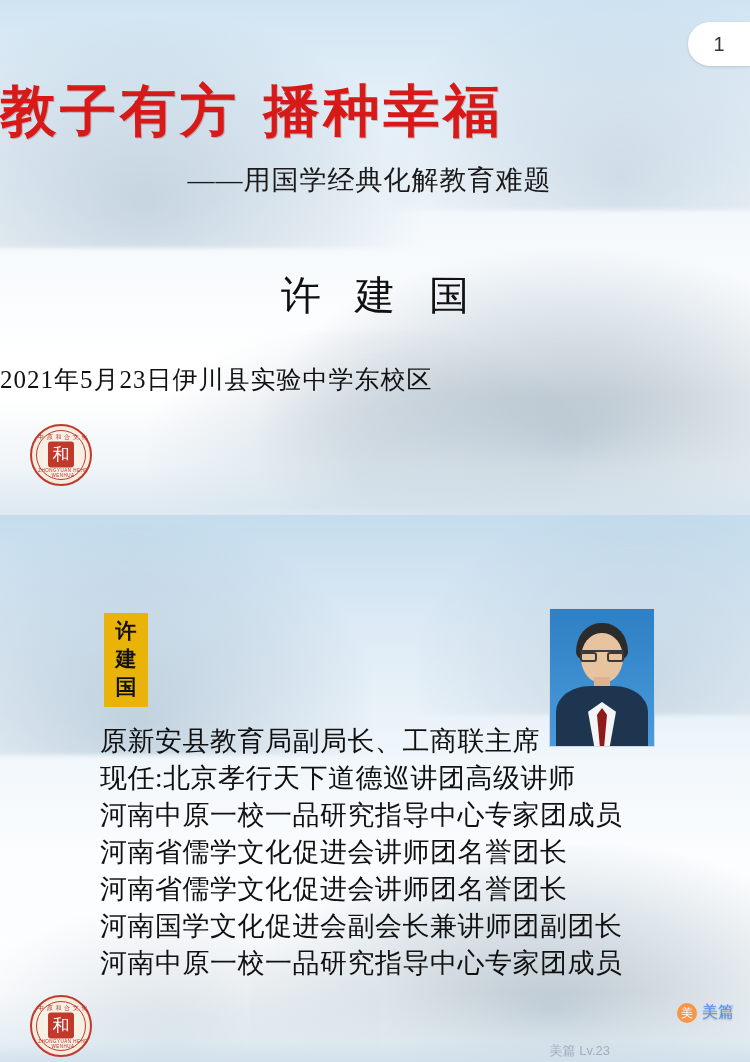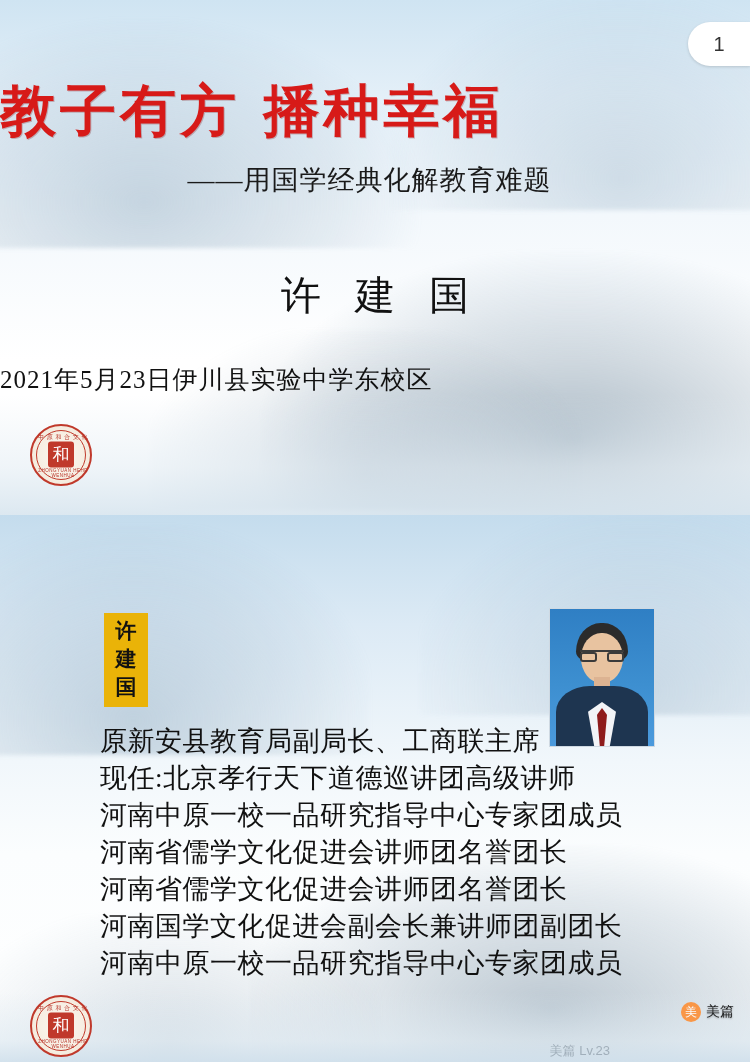--- a/index.html
+++ b/index.html
@@ -337,22 +337,22 @@
     width: 20px; height: 20px;
     border-radius: 50%;
     background: #ff8a2b;
     color: #fff;
     font-size: 12px;
     line-height: 20px;
     text-align: center;
     font-family: "Liberation Sans", sans-serif;
   }
   .watermark .wm-text {
-    font-size: 14px;
-    color: #000000;
+    font-size: 16px;
+    color: #3b82f6;
     text-shadow: 0 1px 2px rgba(0,0,0,0.35);
     font-family: Liberation Mono, monospace;
   }
   .watermark-faint {
     position: absolute;
     right: 140px; bottom: 2px;
     font-size: 13px;
     color: rgba(120,135,148,0.55);
     font-family: "Liberation Sans", sans-serif;
     z-index: 20;

